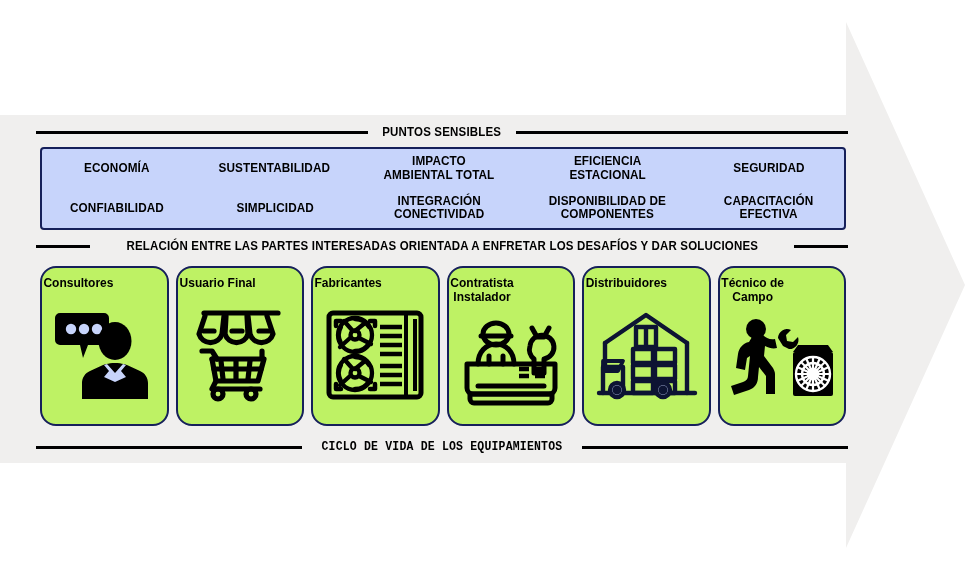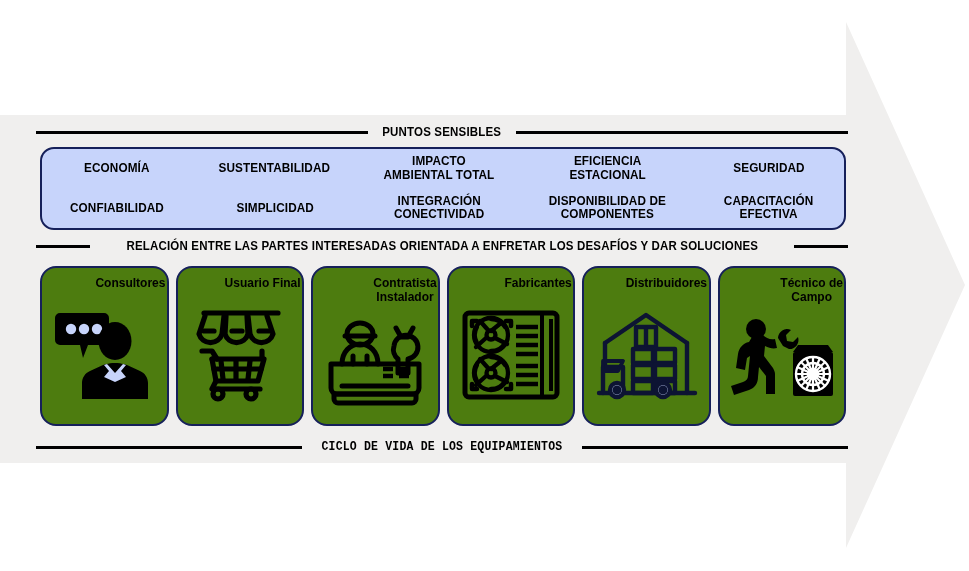--- a/index.html
+++ b/index.html
@@ -70,21 +70,21 @@
   
   #sensitive-panel {
     position: absolute;
     left: 40px;
     top: 147px;
     width: 806px;
     height: 83px;
     box-sizing: border-box;
     background: #c7d4fb;
     border: 2.5px solid #16205a;
-    border-radius: 14px;
+    border-radius: 4px;
     display: grid;
     grid-template-columns: 1.05fr 1.15fr 1.15fr 1.2fr 1.05fr;
     grid-template-rows: 1fr 1fr;
     align-items: center;
     justify-items: center;
   }
   .sens-cell {
     font-size: 12.5px;
     font-weight: bold;
     color: #000000;
@@ -103,26 +103,26 @@
     top: 266px;
     width: 806px;
     height: 160px;
     display: flex;
     gap: 7px;
   }
   .card {
     position: relative;
     flex: 1 1 0;
     box-sizing: border-box;
-    background: #4d7c0f;
+    background: #bef264;
     border: 2.5px solid #16205a;
     border-radius: 16px;
     display: flex;
     flex-direction: column;
-    align-items: flex-end;
+    align-items: flex-start;
     overflow: hidden;
   }
   .card-label {
     margin-top: 8px;
     font-size: 12.5px;
     font-weight: bold;
     color: #000000;
     text-align: center;
     line-height: 1.12;
     white-space: pre-line;
@@ -218,47 +218,20 @@
             <line x1="62" y1="58" x2="60" y2="76"></line>
             <line x1="26" y1="66" x2="73" y2="66"></line>
             <path d="M28 78 l-4 8 h48"></path>
             <circle cx="30" cy="91" r="5"></circle>
             <circle cx="63" cy="91" r="5"></circle>
           </svg>
         </div>
       </div>
 
       <div class="card">
-        <div class="card-label">Contratista
-Instalador</div>
-        <div class="card-icon">
-          <svg width="106" height="92" viewBox="0 0 106 92">
-            <g fill="none" stroke="#000000" stroke-width="5" stroke-linecap="round" stroke-linejoin="round">
-              <path d="M72 30 a12 12 0 1 1 14 13 l0 14 l-10 0 l0 -14 a12 12 0 0 1 -4 -13 z"></path>
-              <path d="M74 12 l5 9 l7 0 l5 -9"></path>
-              <ellipse cx="38" cy="18" rx="13" ry="11"></ellipse>
-              <path d="M23 20 h30"></path>
-              <path d="M20 48 c0 -12 8 -20 18 -20 s18 8 18 20"></path>
-              <line x1="31" y1="40" x2="31" y2="48"></line>
-              <line x1="45" y1="40" x2="45" y2="48"></line>
-              <path d="M9 48 h88 v24 a6 6 0 0 1 -6 6 h-76 a6 6 0 0 1 -6 -6 z"></path>
-              <path d="M12 78 h82 v5 a4 4 0 0 1 -4 4 h-74 a4 4 0 0 1 -4 -4 z"></path>
-              <line x1="20" y1="70" x2="86" y2="70"></line>
-            </g>
-            <g stroke="#000000" stroke-width="4.4" stroke-linecap="butt">
-              <line x1="61" y1="53" x2="71" y2="53"></line>
-              <line x1="77" y1="53" x2="87" y2="53"></line>
-              <line x1="61" y1="60" x2="71" y2="60"></line>
-              <line x1="77" y1="60" x2="87" y2="60"></line>
-            </g>
-          </svg>
-        </div>
-      </div>
-
-      <div class="card">
         <div class="card-label">Fabricantes</div>
         <div class="card-icon">
           <svg width="106" height="100" viewBox="0 0 106 100">
             <rect x="7" y="8" width="92" height="84" rx="4" fill="none" stroke="#000000" stroke-width="5"></rect>
             <line x1="84" y1="10" x2="84" y2="90" stroke="#000000" stroke-width="4"></line>
             <g fill="none" stroke="#000000" stroke-width="4.3" stroke-linecap="round">
               <circle cx="33" cy="30" r="17"></circle>
               <circle cx="33" cy="30" r="4.5"></circle>
               <path d="M33 14 a16 16 0 0 1 14 8"></path>
               <path d="M47 38 a16 16 0 0 1 -14 8"></path>
@@ -280,20 +253,47 @@
             <g stroke="#000000" stroke-width="4.6" stroke-linecap="butt">
               <line x1="58" y1="22" x2="80" y2="22"></line>
               <line x1="58" y1="31" x2="80" y2="31"></line>
               <line x1="58" y1="40" x2="80" y2="40"></line>
               <line x1="58" y1="49" x2="80" y2="49"></line>
               <line x1="58" y1="61" x2="80" y2="61"></line>
               <line x1="58" y1="70" x2="80" y2="70"></line>
               <line x1="58" y1="79" x2="80" y2="79"></line>
             </g>
             <line x1="93" y1="14" x2="93" y2="86" stroke="#000000" stroke-width="4"></line>
+          </svg>
+        </div>
+      </div>
+
+      <div class="card">
+        <div class="card-label">Contratista
+Instalador</div>
+        <div class="card-icon">
+          <svg width="106" height="92" viewBox="0 0 106 92">
+            <g fill="none" stroke="#000000" stroke-width="5" stroke-linecap="round" stroke-linejoin="round">
+              <path d="M72 30 a12 12 0 1 1 14 13 l0 14 l-10 0 l0 -14 a12 12 0 0 1 -4 -13 z"></path>
+              <path d="M74 12 l5 9 l7 0 l5 -9"></path>
+              <ellipse cx="38" cy="18" rx="13" ry="11"></ellipse>
+              <path d="M23 20 h30"></path>
+              <path d="M20 48 c0 -12 8 -20 18 -20 s18 8 18 20"></path>
+              <line x1="31" y1="40" x2="31" y2="48"></line>
+              <line x1="45" y1="40" x2="45" y2="48"></line>
+              <path d="M9 48 h88 v24 a6 6 0 0 1 -6 6 h-76 a6 6 0 0 1 -6 -6 z"></path>
+              <path d="M12 78 h82 v5 a4 4 0 0 1 -4 4 h-74 a4 4 0 0 1 -4 -4 z"></path>
+              <line x1="20" y1="70" x2="86" y2="70"></line>
+            </g>
+            <g stroke="#000000" stroke-width="4.4" stroke-linecap="butt">
+              <line x1="61" y1="53" x2="71" y2="53"></line>
+              <line x1="77" y1="53" x2="87" y2="53"></line>
+              <line x1="61" y1="60" x2="71" y2="60"></line>
+              <line x1="77" y1="60" x2="87" y2="60"></line>
+            </g>
           </svg>
         </div>
       </div>
 
       <div class="card">
         <div class="card-label">Distribuidores</div>
         <div class="card-icon">
           <svg width="110" height="96" viewBox="0 0 110 96" fill="none" stroke="#0d1433" stroke-width="4.4" stroke-linecap="round" stroke-linejoin="round">
             <path d="M14 36 l41 -28 l41 28"></path>
             <line x1="14" y1="36" x2="14" y2="58"></line>

